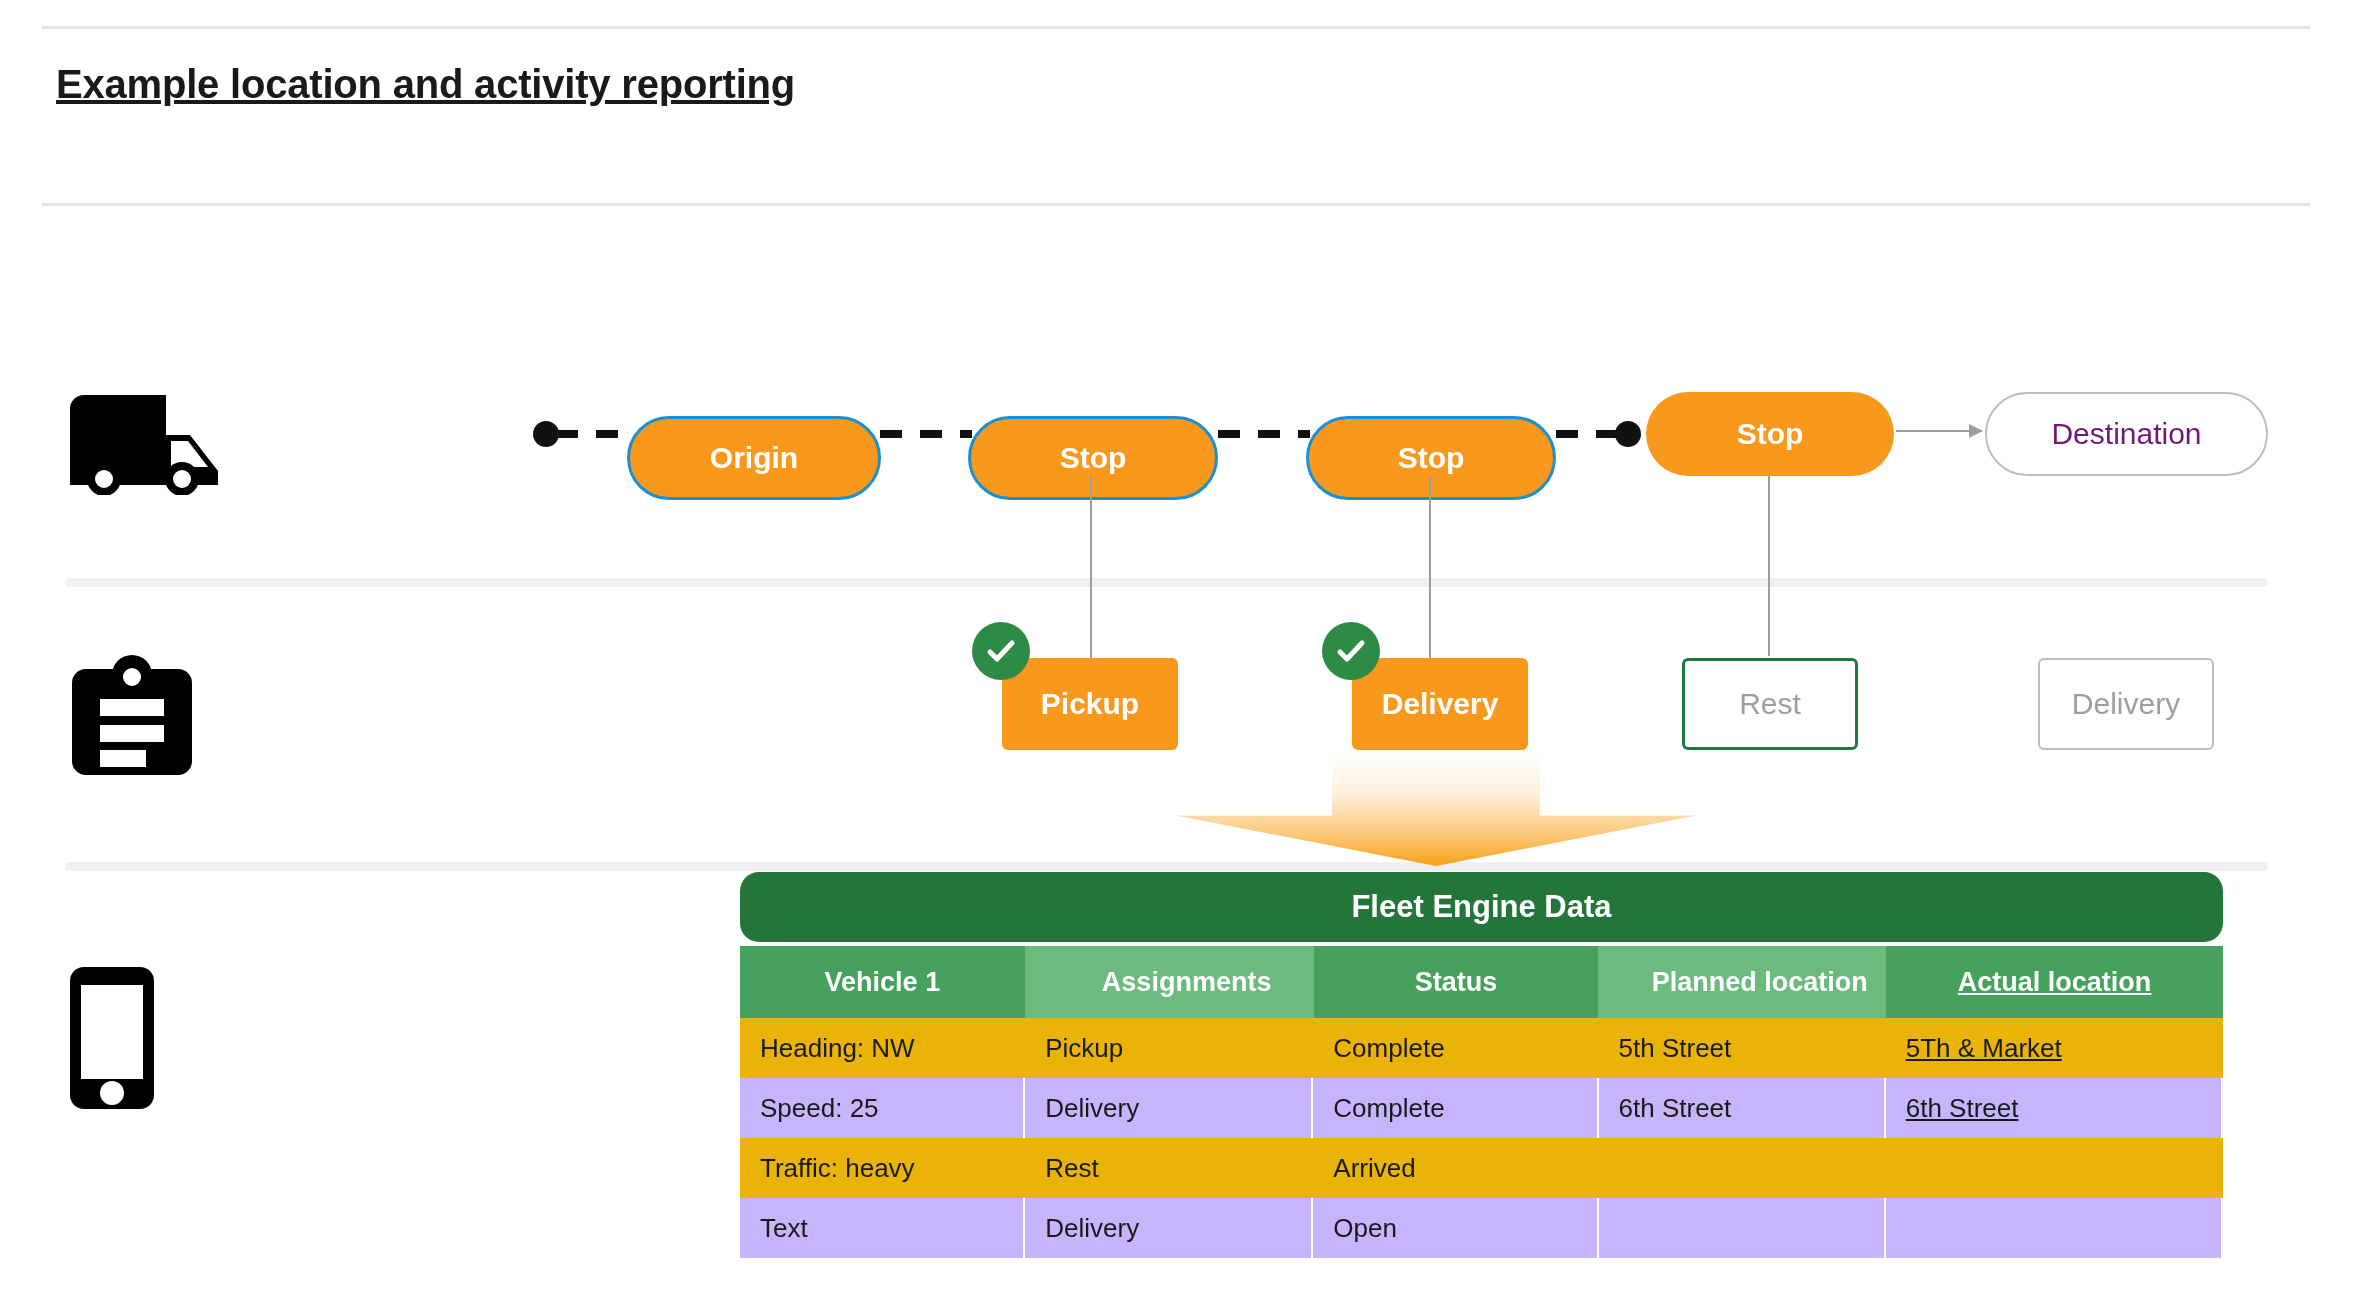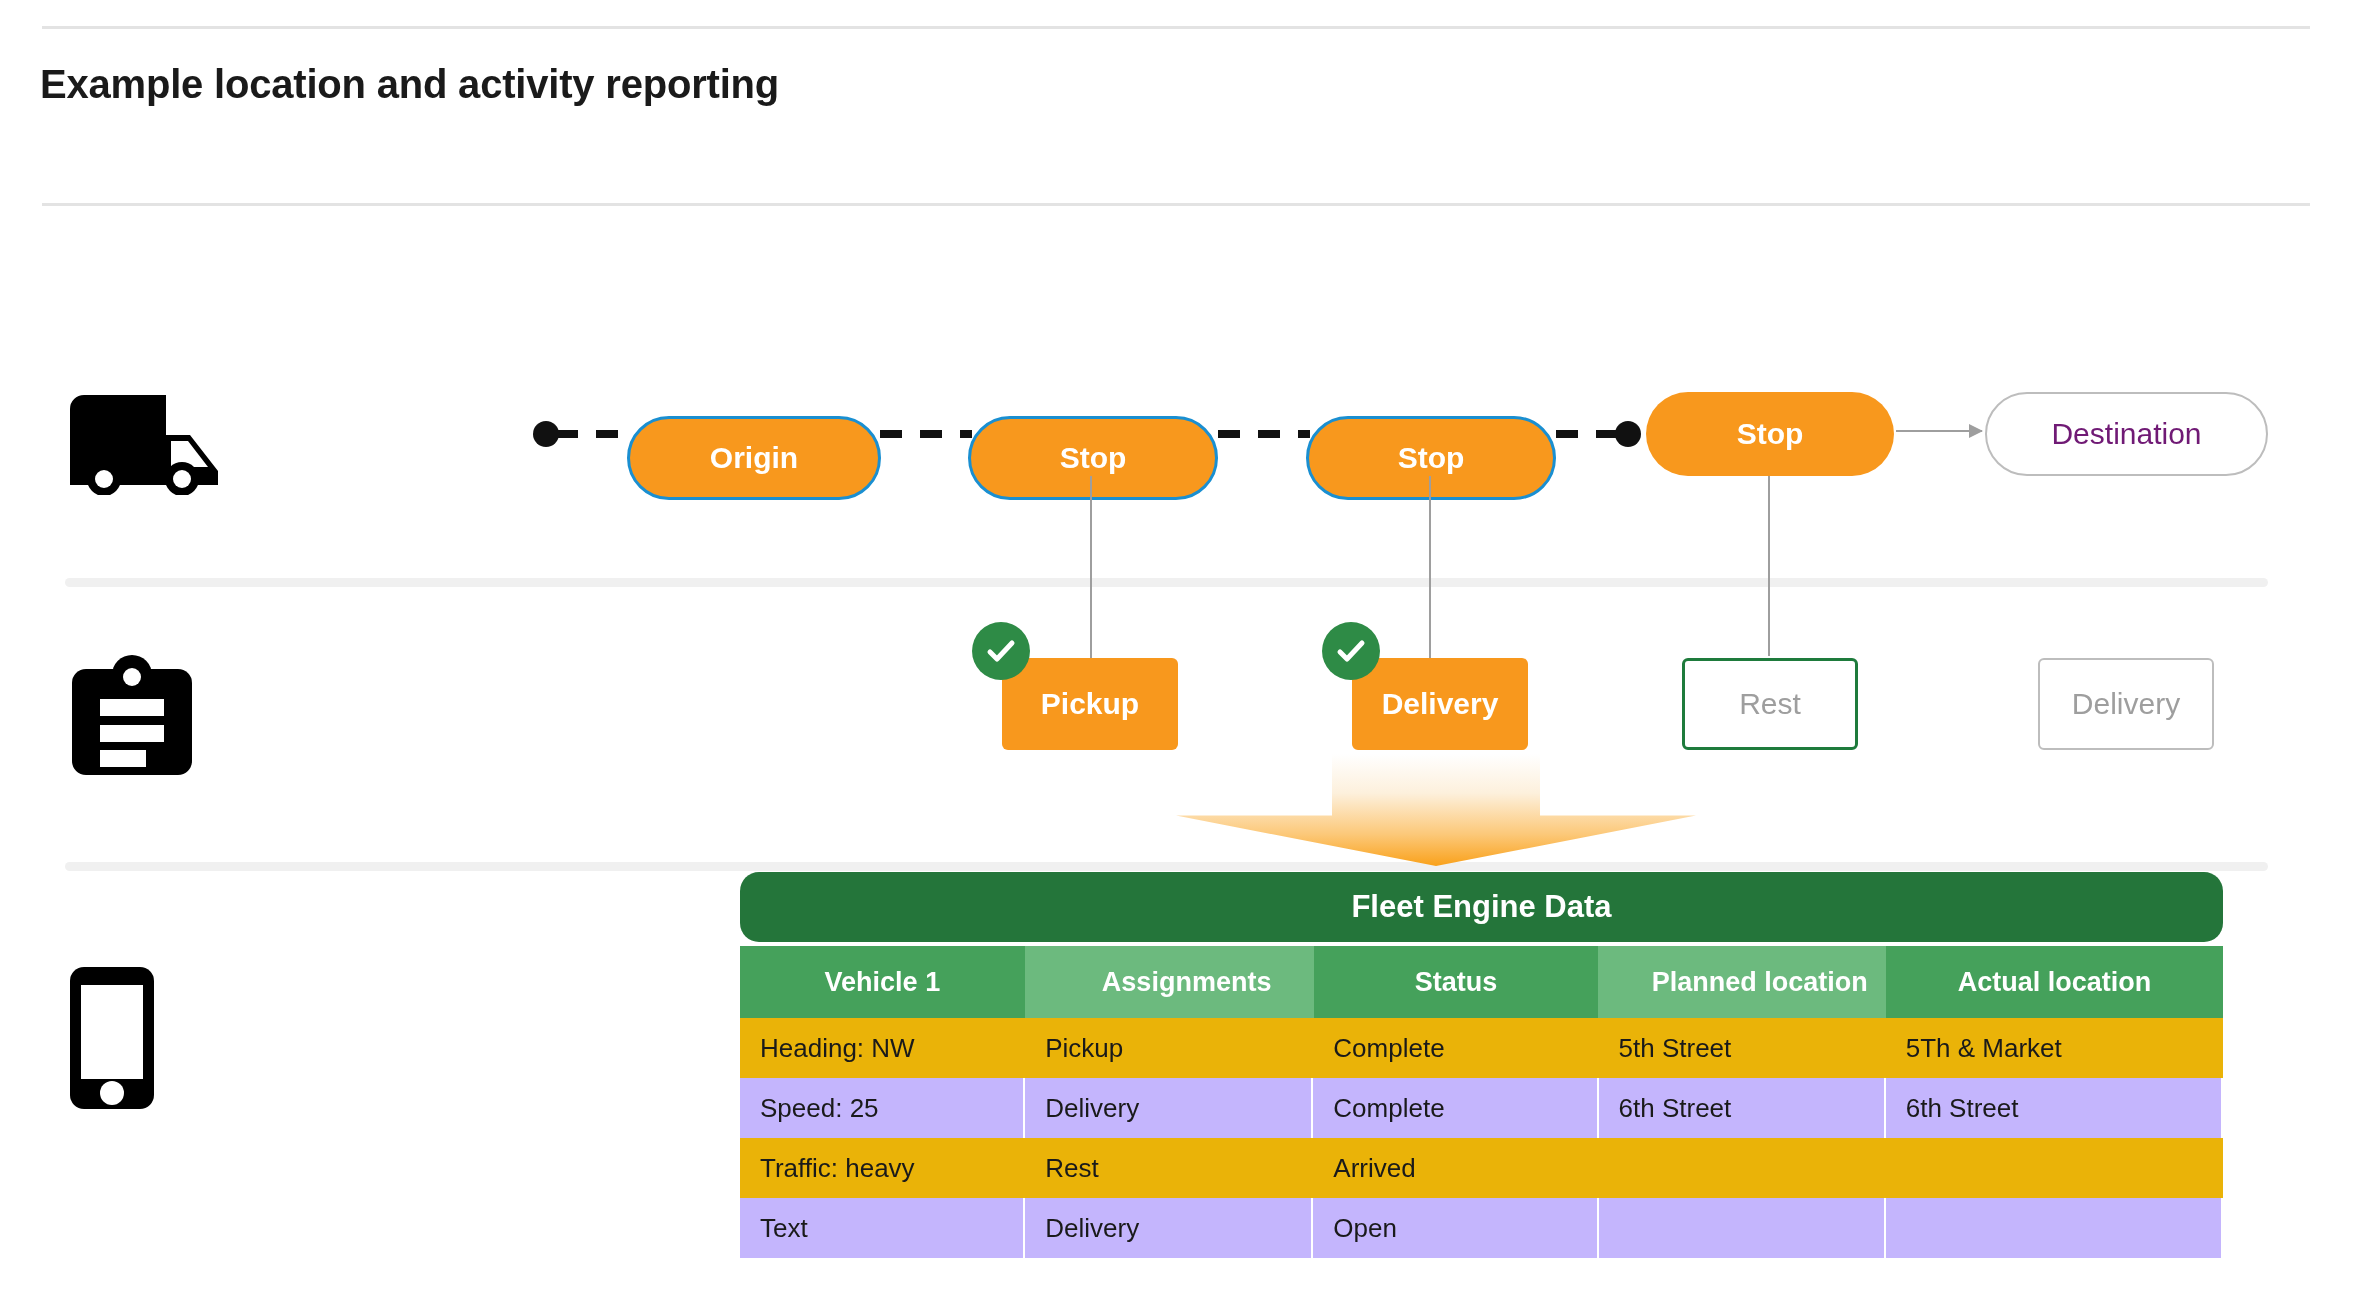--- a/index.html
+++ b/index.html
@@ -11,23 +11,23 @@
     position: relative;
     overflow: hidden;
   }
 
   
   #top-rule {
     position:absolute; left:42px; top:26px; width:2268px; height:3px;
     background:#e3e3e3;
   }
   #page-title {
-    position:absolute; left:40px; top:62px;
+    position:absolute; left:56px; top:62px;
     font-size:40px; font-weight:700; color:#1a1a1a;
-    letter-spacing:-0.2px; white-space:nowrap;
+    letter-spacing:-0.2px; white-space:nowrap;text-decoration:underline;
   }
   #title-rule {
     position:absolute; left:42px; top:203px; width:2268px; height:3px;
     background:#e3e3e3;
   }
 
   
   .section-divider {
     position:absolute; left:65px; width:2203px; height:9px;
     background:#f0f0f0; border-radius:5px;
@@ -142,21 +142,21 @@
   .tr { display:flex; }
   .tr.odd  { background:#eab308; }
   .tr.even { background:#c4b5fd;text-align:right; }
   .tr .td {
     height:60px; display:flex; align-items:center;
     padding-left:20px; font-size:26px; color:#1a1a1a;
     border-right:2px solid #ffffff;
   }
   .tr.odd .td { border-right:2px solid transparent; }
   .col0 { width:295px; } .col1 { width:298px; } .col2 { width:295px; }
-  .col3 { width:297px; } .col4 { width:349px; }
+  .col3 { width:297px; } .col4 { width:349px;text-decoration:underline; }
 </style>
 </head>
 <body>
 
 <div id="top-rule"></div>
 <div id="page-title">Example location and activity reporting</div>
 <div id="title-rule"></div>
 
 <div id="divider-1" class="section-divider"></div>
 <div id="divider-2" class="section-divider"></div>

